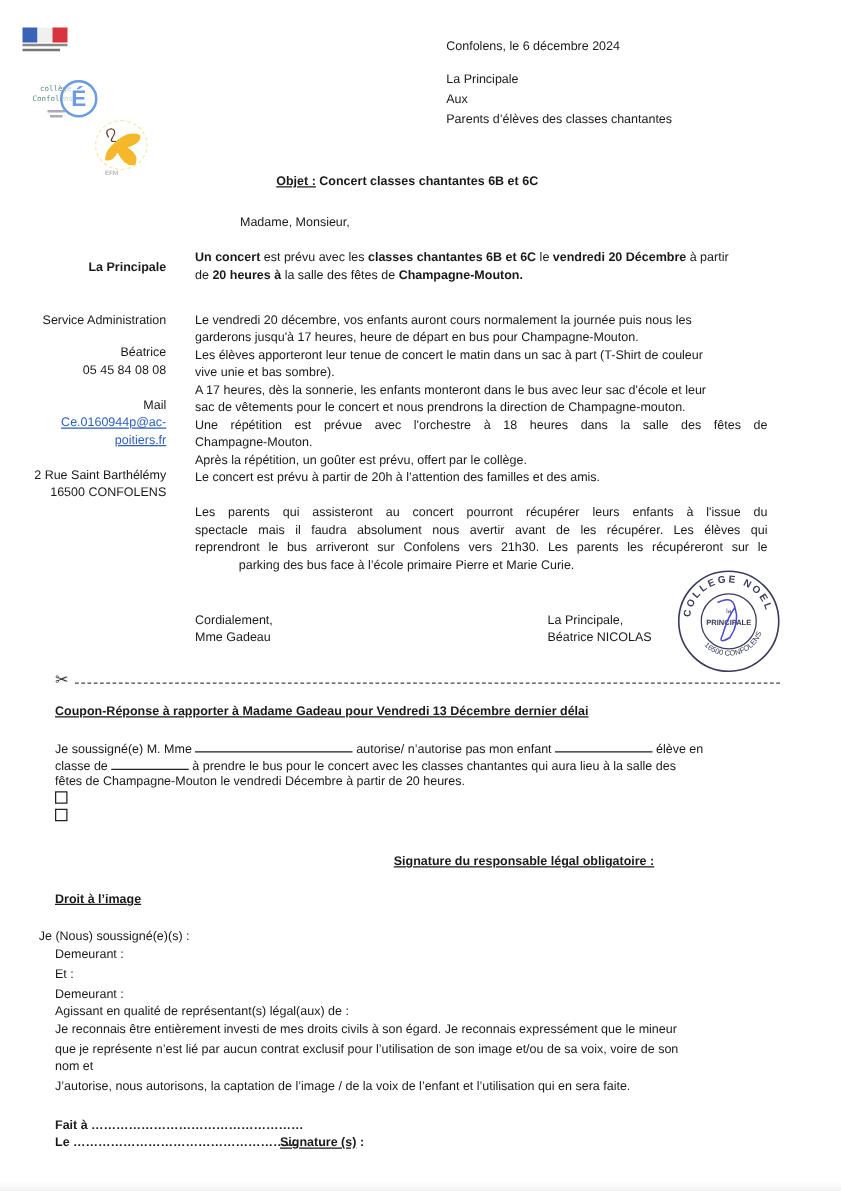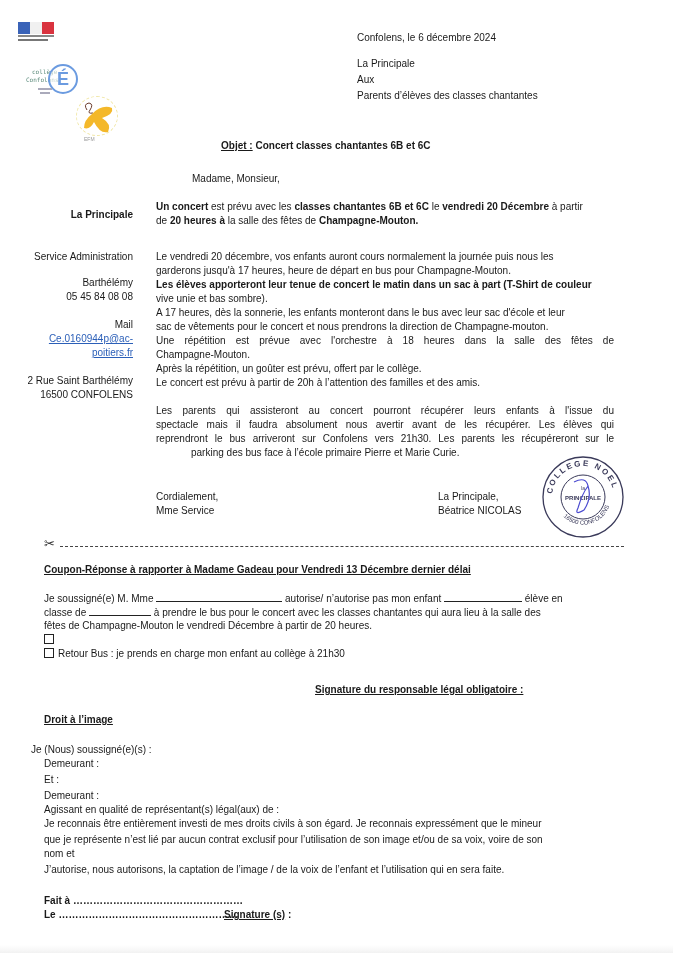--- a/index.html
+++ b/index.html
@@ -84,53 +84,53 @@
 
 <div class="abs txt b" style="left:221px;top:139px;">
   <span class="u">Objet :</span>
   <span>Concert classes chantantes 6B et 6C</span>
 </div>
 
 <div class="abs txt" style="left:192px;top:172px;">Madame, Monsieur,</div>
 
 <div class="abs txt b right" style="left:20px;width:113px;top:208px;">La Principale</div>
 <div class="abs txt right" style="left:10px;width:123px;top:250px;">Service Administration</div>
-<div class="abs txt right" style="left:10px;width:123px;top:276px;">Barthélémy</div>
+<div class="abs txt right" style="left:10px;width:123px;top:276px;">Béatrice</div>
 <div class="abs txt right" style="left:10px;width:123px;top:290px;">05 45 84 08 08</div>
 <div class="abs txt right" style="left:10px;width:123px;top:318px;">Mail</div>
 <div class="abs txt right link" style="left:10px;width:123px;top:332px;">Ce.0160944p@ac-</div>
 <div class="abs txt right link" style="left:10px;width:123px;top:346px;">poitiers.fr</div>
 <div class="abs txt right" style="left:10px;width:123px;top:374px;">2 Rue Saint Barthélémy</div>
 <div class="abs txt right" style="left:10px;width:123px;top:388px;">16500 CONFOLENS</div>
 
 <div class="abs txt" style="left:156px;top:200px;">
   <span class="b">Un concert</span><span> est prévu avec les </span><span class="b">classes chantantes 6B et 6C</span><span> le </span><span class="b">vendredi 20 Décembre</span><span> à partir</span>
 </div>
 <div class="abs txt" style="left:156px;top:214px;">
   <span>de </span><span class="b">20 heures à</span><span> la salle des fêtes de </span><span class="b">Champagne-Mouton.</span>
 </div>
 
 <div class="abs txt" style="left:156px;top:250px;">Le vendredi 20 décembre, vos enfants auront cours normalement la journée puis nous les</div>
 <div class="abs txt" style="left:156px;top:264px;">garderons jusqu'à 17 heures, heure de départ en bus pour Champagne-Mouton.</div>
-<div class="abs txt" style="left:156px;top:278px;font-weight:bold;">Les élèves apporteront leur tenue de concert le matin dans un sac à part (T-Shirt de couleur</div>
+<div class="abs txt" style="left:156px;top:278px;">Les élèves apporteront leur tenue de concert le matin dans un sac à part (T-Shirt de couleur</div>
 <div class="abs txt" style="left:156px;top:292px;">vive unie et bas sombre).</div>
 <div class="abs txt" style="left:156px;top:306px;">A 17 heures, dès la sonnerie, les enfants monteront dans le bus avec leur sac d'école et leur</div>
 <div class="abs txt" style="left:156px;top:320px;">sac de vêtements pour le concert et nous prendrons la direction de Champagne-mouton.</div>
 <div class="abs txt just" style="left:156px;top:334px;width:458px;text-align-last:justify;">Une répétition est prévue avec l'orchestre à 18 heures dans la salle des fêtes de</div>
 <div class="abs txt" style="left:156px;top:348px;">Champagne-Mouton.</div>
 <div class="abs txt" style="left:156px;top:362px;">Après la répétition, un goûter est prévu, offert par le collège.</div>
 <div class="abs txt" style="left:156px;top:376px;">Le concert est prévu à partir de 20h à l’attention des familles et des amis.</div>
 
 <div class="abs txt just" style="left:156px;top:404px;width:458px;text-align-last:justify;">Les parents qui assisteront au concert pourront récupérer leurs enfants à l'issue du</div>
 <div class="abs txt just" style="left:156px;top:418px;width:458px;text-align-last:justify;">spectacle mais il faudra absolument nous avertir avant de les récupérer. Les élèves qui</div>
 <div class="abs txt just" style="left:156px;top:432px;width:458px;text-align-last:justify;">reprendront le bus arriveront sur Confolens vers 21h30. Les parents les récupéreront sur le</div>
 <div class="abs txt" style="left:156px;top:446px;padding-left:35px;">parking des bus face à l’école primaire Pierre et Marie Curie.</div>
 
 <div class="abs txt" style="left:156px;top:490px;">Cordialement,</div>
-<div class="abs txt" style="left:156px;top:504px;">Mme Service</div>
+<div class="abs txt" style="left:156px;top:504px;">Mme Gadeau</div>
 <div class="abs txt" style="left:438px;top:490px;">La Principale,</div>
 <div class="abs txt" style="left:438px;top:504px;">Béatrice NICOLAS</div>
 
 <div class="abs stamp">
   <svg width="86" height="86" viewBox="0 0 86 86">
     <defs>
       <path id="arcTop" d="M12 43 A31 31 0 0 1 74 43"></path>
       <path id="arcBot" d="M16 50 A28 28 0 0 0 70 50"></path>
     </defs>
     <circle cx="43" cy="43" r="40" fill="none" stroke="#3a3a5a" stroke-width="1.3"></circle>
@@ -158,21 +158,21 @@
   <span>Je soussigné(e) M. Mme </span><span class="blank" style="width:126px"></span><span> autorise/ n’autorise pas mon enfant </span><span class="blank" style="width:78px"></span><span> élève en</span>
 </div>
 <div class="abs txt" style="left:44px;top:605px;text-align:center;">
   <span>classe de </span><span class="blank" style="width:62px"></span><span> à prendre le bus pour le concert avec les classes chantantes qui aura lieu à la salle des</span>
 </div>
 <div class="abs txt" style="left:44px;top:619px;">fêtes de Champagne-Mouton le vendredi Décembre à partir de 20 heures.</div>
 <div class="abs txt" style="left:44px;top:633px;">
   <span class="checkbox-glyph"></span>
 </div>
 <div class="abs txt" style="left:44px;top:647px;">
-  <span class="checkbox-glyph"></span><span>Retour Bus : je prends en charge mon enfant au collège à 21h30</span>
+  <span class="checkbox-glyph"></span>
 </div>
 
 <div class="abs txt b u" style="left:315px;top:683px;">Signature du responsable légal obligatoire :</div>
 
 <div class="abs txt b u" style="left:44px;top:713px;">Droit à l’image</div>
 <div class="abs txt" style="left:31px;top:743px;">Je (Nous) soussigné(e)(s) :</div>
 <div class="abs txt" style="left:44px;top:757px;">Demeurant :</div>
 <div class="abs txt" style="left:44px;top:773px;">Et :</div>
 <div class="abs txt" style="left:44px;top:789px;">Demeurant :</div>
 <div class="abs txt" style="left:44px;top:803px;">Agissant en qualité de représentant(s) légal(aux) de :</div>

